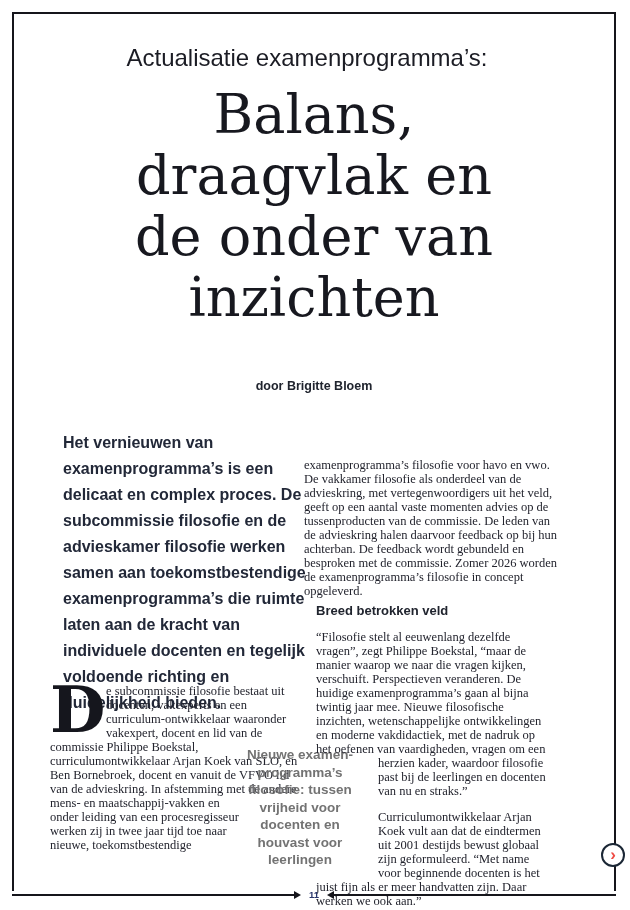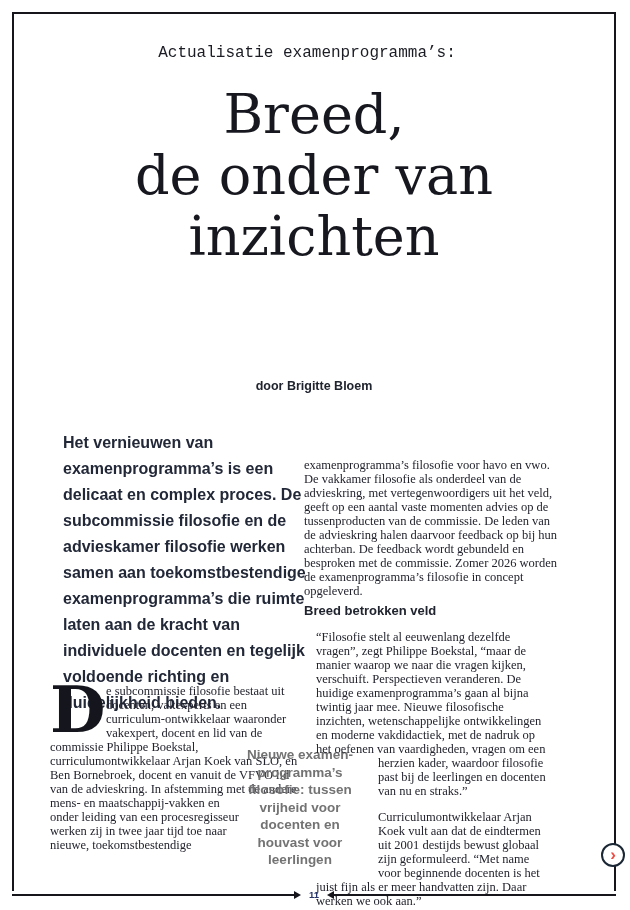--- a/index.html
+++ b/index.html
@@ -8,21 +8,21 @@
     overflow:hidden; font-family:"Liberation Serif", serif; color:#23242e;
   }
   
   .frame{
     position:absolute; left:12px; top:12px; width:604px; height:879px;
     box-sizing:border-box; border:2px solid #15151b; border-bottom:none;
   }
   
   .kicker{
     position:absolute; top:44px; left:12px; width:590px; text-align:center;
-    font-family:Liberation Mono, monospace; font-size:16px; color:#1b1c24;
+    font-family:Liberation Sans, sans-serif; font-size:24px; color:#1b1c24;
   }
   .headline{
     position:absolute; top:84px; left:12px; width:604px; text-align:center;
     font-family:"DejaVu Serif", serif; font-size:54px; line-height:61px; color:#17181f;
   }
   .byline{
     position:absolute; top:379px; left:12px; width:604px; text-align:center;
     font-family:"Liberation Sans", sans-serif; font-weight:bold; font-size:12.5px; color:#20242e;
   }
   
@@ -44,21 +44,21 @@
   }
   .sp-r{float:right; width:58px; height:80px;}
   .right-col{
     position:absolute; top:458px; left:304px; width:260px;
     font-size:12.5px; line-height:14px;
   }
   .right-col p{margin:0 0 6px 0;}
   .right-col p.cont{margin:12px;}
   .right-col h2{
     font-family:"Liberation Sans", sans-serif; font-size:13px; font-weight:bold;
-    color:#20242e; margin:2px 0 3px 0;
+    color:#20242e; margin:2px 0 3px 12px;
   }
   .sp-l{float:left; width:62px; height:120px;}
   
   .pull-quote{
     position:absolute; top:746px; left:240px; width:120px; text-align:center;
     font-family:"Liberation Sans", sans-serif; font-weight:bold;
     font-size:13.5px; line-height:17.5px; color:#737373;
   }
   
   .footer-rule{
@@ -87,21 +87,22 @@
 </head>
 <body>
 
 <div class="page">
 
   <div class="frame"></div>
 
   <div class="kicker">Actualisatie examenprogramma’s:</div>
 
   <h1 class="headline" style="margin:0;font-weight:normal;">
-    <div>Breed,</div>
+    <div>Balans,</div>
+    <div>draagvlak en</div>
     <div>de onder van</div>
     <div>inzichten</div>
   </h1>
 
   <div class="byline">door Brigitte Bloem</div>
 
   <section class="intro">Het vernieuwen van examenprogramma’s is een delicaat en complex proces. De subcommissie filosofie en de advieskamer filosofie werken samen aan toekomstbestendige examenprogramma’s die ruimte laten aan de kracht van individuele docenten en tegelijk voldoende richting en duidelijkheid bieden.</section>
 
   <section class="left-col">
     <p><span class="dropcap">D</span><span>e subcommissie filosofie bestaat uit docenten, vakexperts en een curriculum-ontwikkelaar waaronder vakexpert, docent en lid van de commissie Philippe Boekstal, curriculumontwikkelaar Arjan Koek van SLO, en Ben Bornebroek, docent en vanuit de VFVO lid van de advieskring. In afstemming met de andere </span><span class="sp-r"></span><span>mens- en maatschappij-vakken en onder leiding van een procesregisseur werken zij in twee jaar tijd toe naar nieuwe, toekomstbestendige</span></p>

